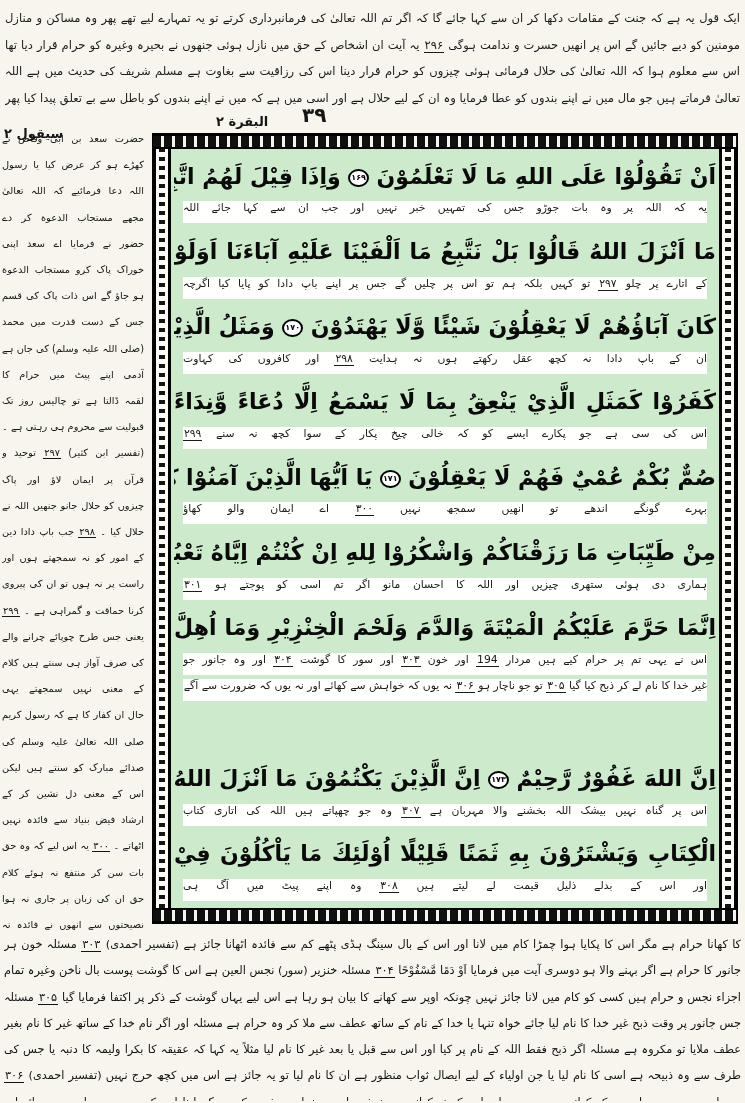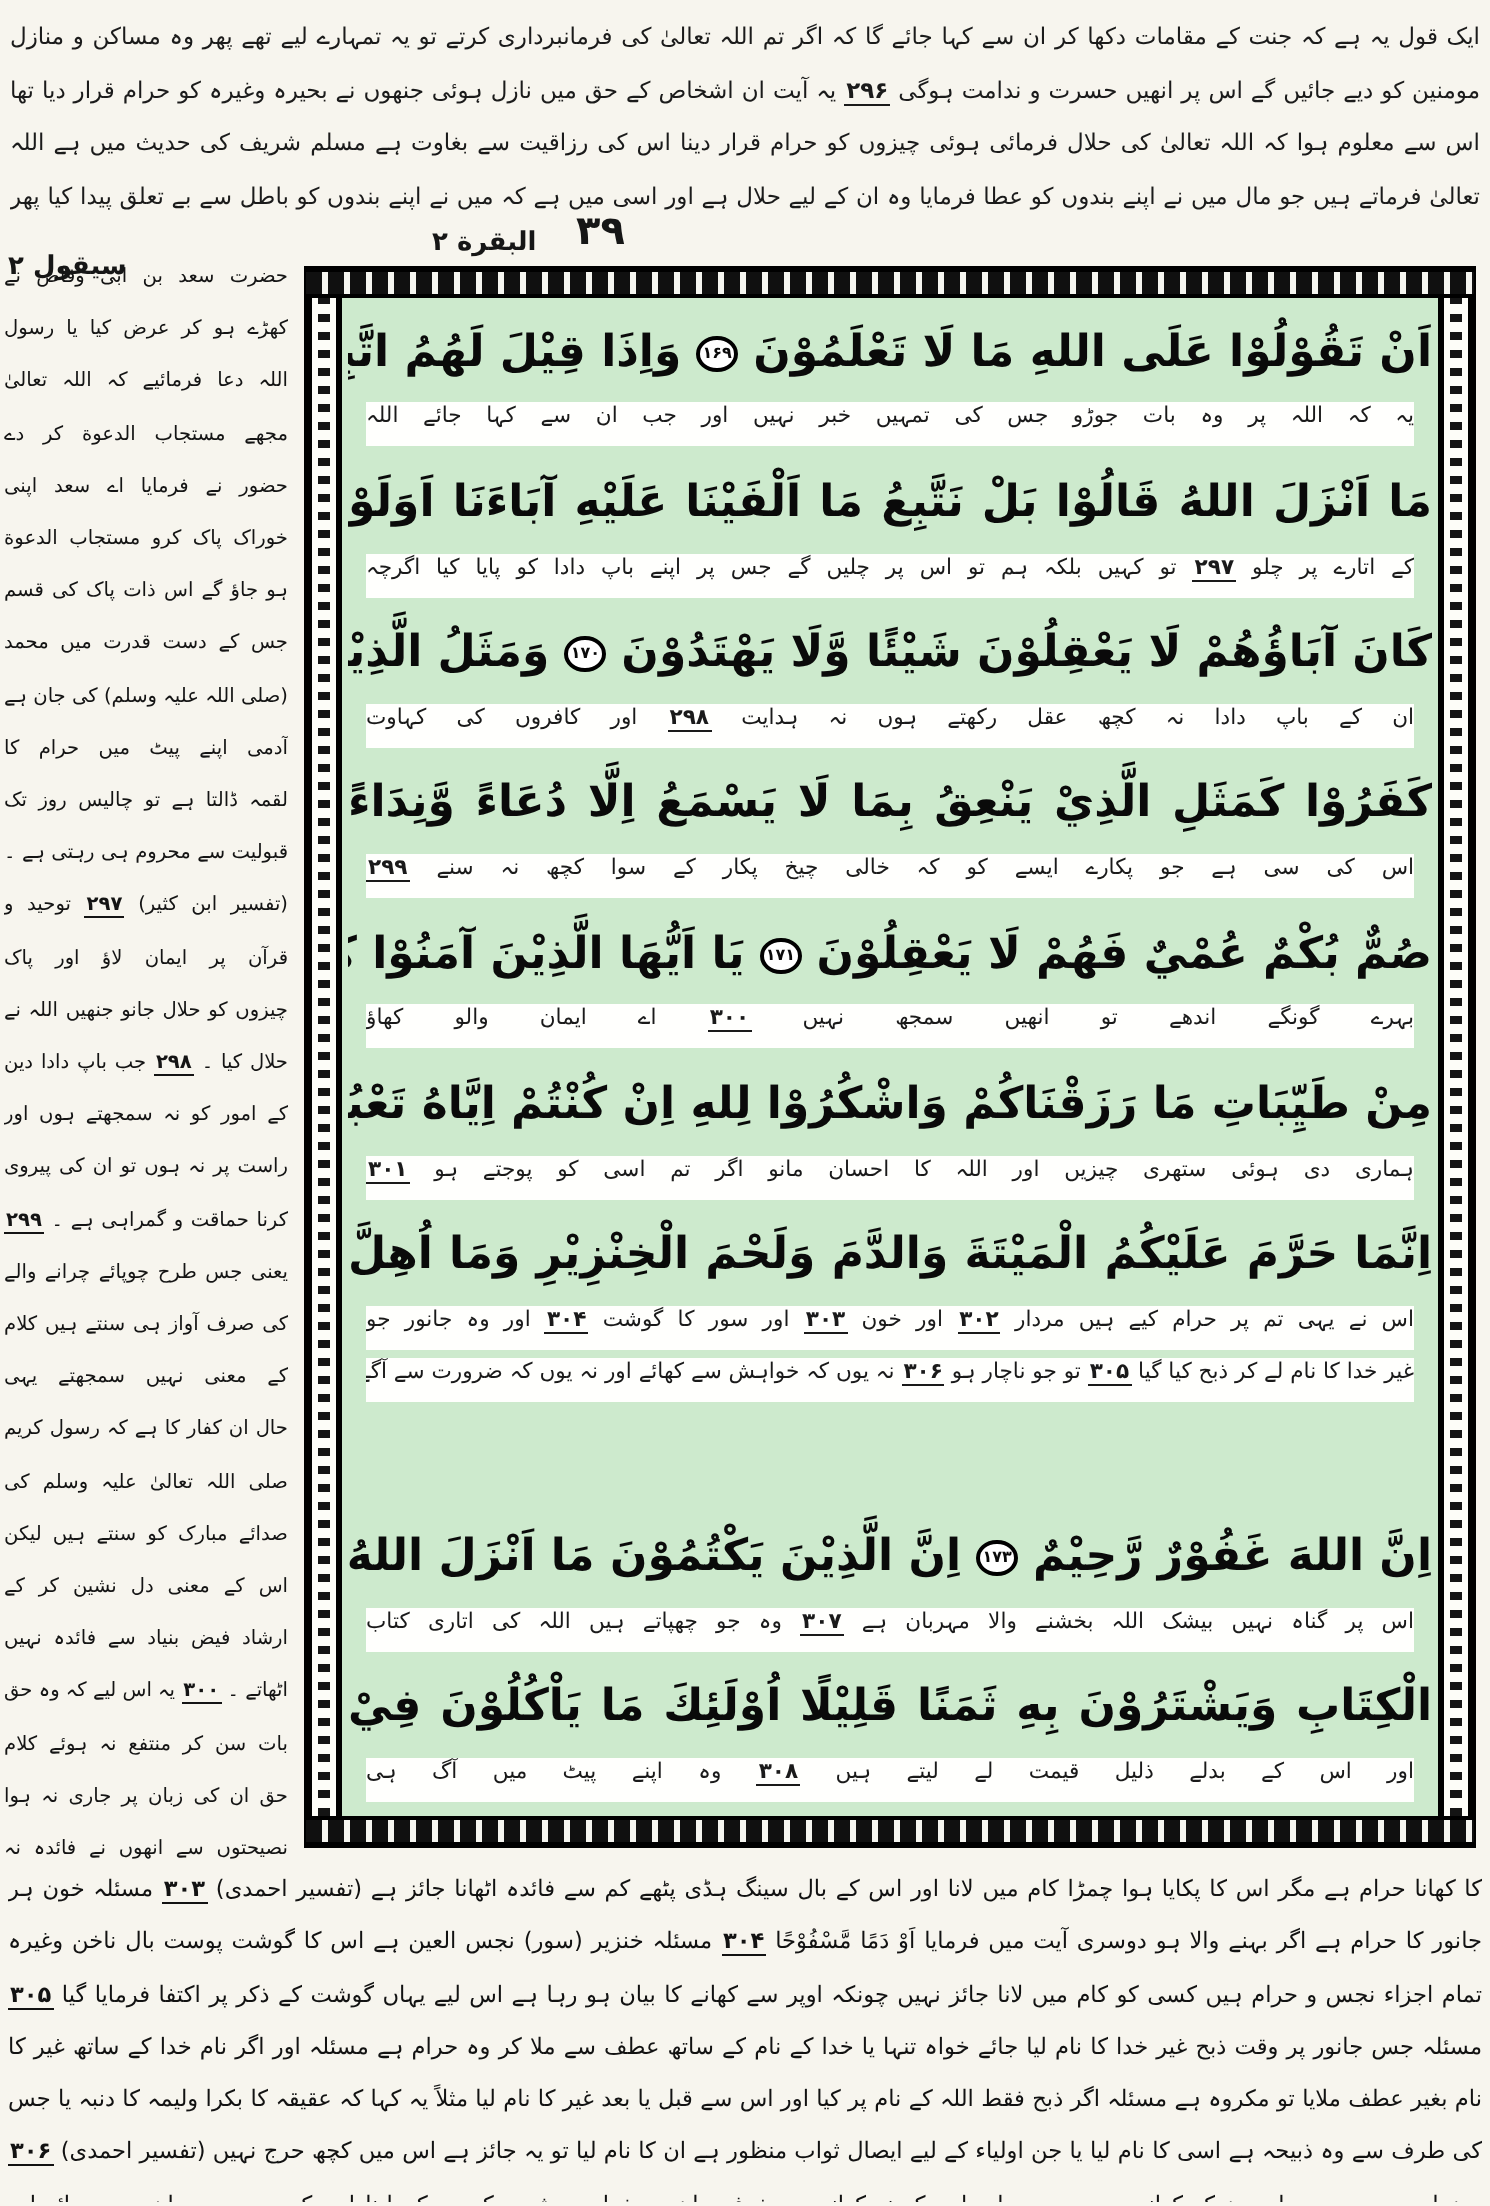--- a/index.html
+++ b/index.html
@@ -10,21 +10,21 @@
   }
   
   .top-notes{
     position:absolute;top:5px;right:5px;left:5px;height:108px;overflow:hidden;
     font-size:11.5px;line-height:26.5px;text-align:justify;color:#1b1b1b;
   }
   .top-notes span.seg::after{content:" ";white-space:pre;}
   
   .juz-label{position:absolute;top:126px;left:4px;font-size:13px;font-weight:bold;}
   .surah-label{position:absolute;top:114px;left:216px;font-size:13px;font-weight:bold;}
-  .page-number{position:absolute;top:103px;left:288px;font-size:20px;font-weight:bold;letter-spacing:1px;}
+  .page-number{position:absolute;top:103px;left:302px;font-size:20px;font-weight:bold;letter-spacing:1px;}
   
   .margin-col{
     position:absolute;top:126px;left:2px;width:142px;height:812px;overflow:hidden;
     font-size:9.8px;line-height:26.2px;text-align:justify;color:#141414;
   }
   .margin-col span.seg::after{content:" ";white-space:pre;}
   
   .qbox{
     position:absolute;top:133px;left:152px;width:586px;height:791px;
     border:1px solid #000;background:#cdeacd;display:flex;flex-direction:column;box-sizing:border-box;
@@ -57,21 +57,21 @@
     width:100%;font-size:10.8px;color:#1a1a1a;
     white-space:nowrap;text-align:justify;text-align-last:justify;
   }
   
   .ayah-num{
     display:inline-block;box-sizing:border-box;min-width:18px;height:18px;
     border:2px solid #000;border-radius:50%;background:#fff;
     font-size:8px;font-weight:bold;line-height:14px;text-align:center;vertical-align:middle;padding:0 1px;
   }
   .note-num{
-    font-weight:bold;border-bottom:1.5px solid currentColor;padding:0 1px;
+    font-weight:normal;border-bottom:1.5px solid currentColor;padding:0 1px;
   }
   
   .footer-notes{
     position:absolute;top:932px;right:4px;left:4px;bottom:2px;overflow:hidden;
     font-size:11.3px;line-height:26.3px;text-align:justify;color:#121212;
   }
   .footer-notes span.seg::after{content:" ";white-space:pre;}
 </style>
 </head>
 <body>
@@ -146,21 +146,21 @@
           <div class="ur-line">
             <div class="txt">ہماری دی ہوئی ستھری چیزیں اور اللہ کا احسان مانو اگر تم اسی کو پوجتے ہو <span class="note-num">۳۰۱</span></div>
           </div>
         </div>
 
         <div class="pair">
           <div class="ar-line">
             <div class="txt">اِنَّمَا حَرَّمَ عَلَيْكُمُ الْمَيْتَةَ وَالدَّمَ وَلَحْمَ الْخِنْزِيْرِ وَمَا اُهِلَّ</div>
           </div>
           <div class="ur-line">
-            <div class="txt">اس نے یہی تم پر حرام کیے ہیں مردار <span class="note-num">۳۰۲</span> اور خون <span class="note-num">۳۰۳</span> اور سور کا گوشت <span class="note-num">۳۰۴</span> اور وہ جانور جو</div>
+            <div class="txt">اس نے یہی تم پر حرام کیے ہیں مردار <span class="note-num">194</span> اور خون <span class="note-num">۳۰۳</span> اور سور کا گوشت <span class="note-num">۳۰۴</span> اور وہ جانور جو</div>
           </div>
         </div>
 
         <div class="pair">
           <div class="ur-line">
             <div class="txt">غیر خدا کا نام لے کر ذبح کیا گیا <span class="note-num">۳۰۵</span> تو جو ناچار ہو <span class="note-num">۳۰۶</span> نہ یوں کہ خواہش سے کھائے اور نہ یوں کہ ضرورت سے آگے بڑھے تو</div>
           </div>
         </div>
 
         <div class="pair">

